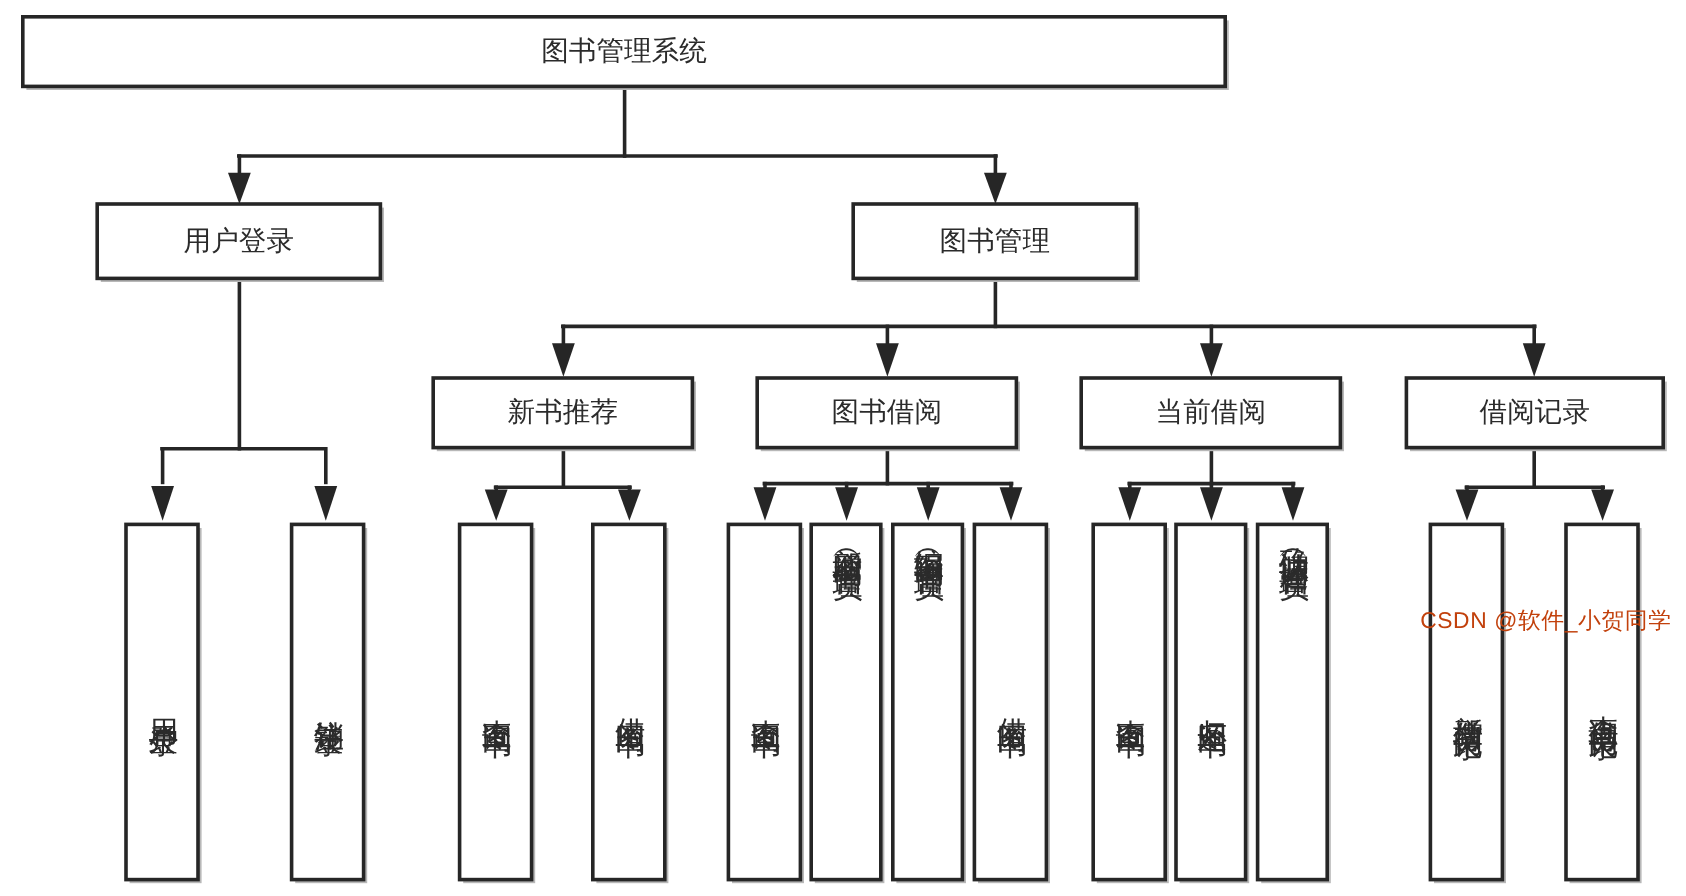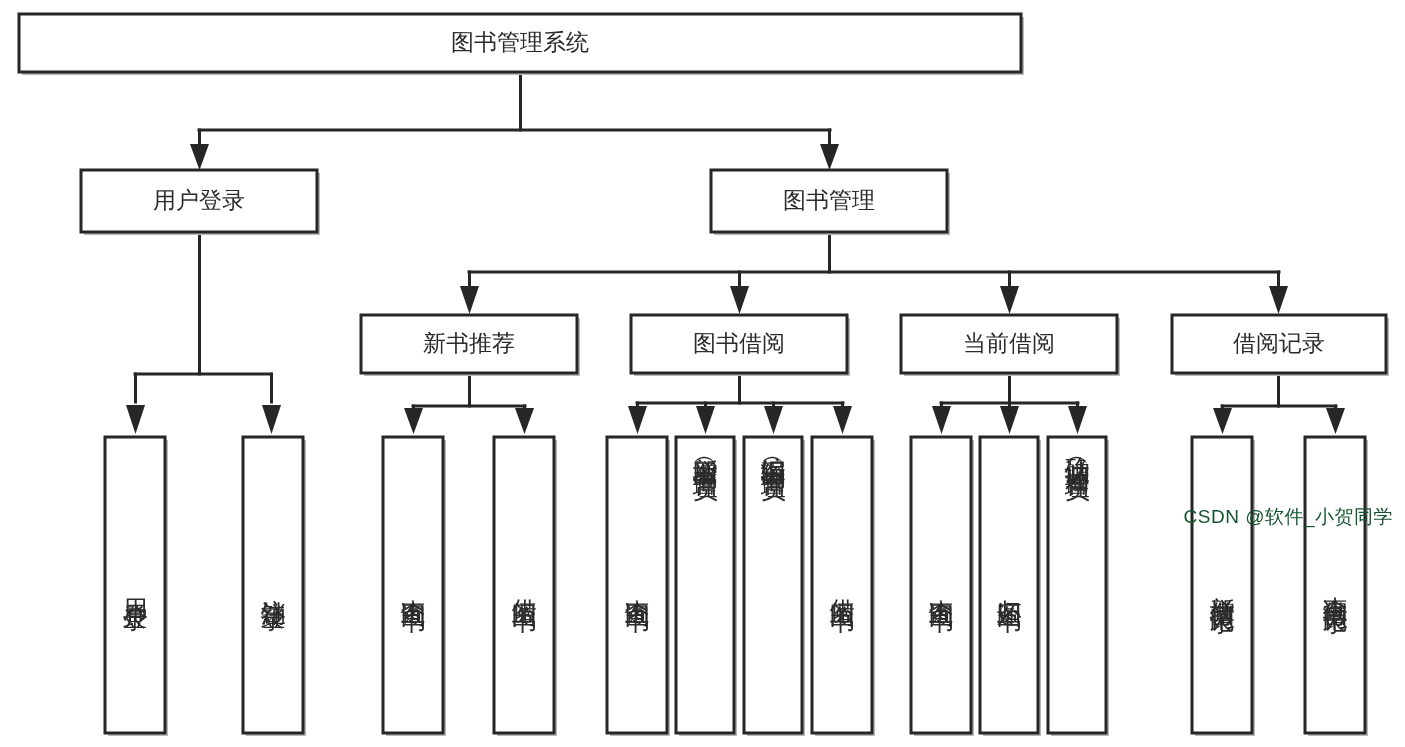--- a/index.html
+++ b/index.html
@@ -68,21 +68,21 @@
     letter-spacing: 3px;
     white-space: nowrap;
     text-align: center;
   }
   .watermark {
     position: absolute;
     right: 12px;
     bottom: 6px;
     font-family: "Liberation Sans", "DejaVu Sans", sans-serif;
     font-size: 19px;
-    color: #14532d;
+    color: #c2410c;
     letter-spacing: 0.5px;
     white-space: nowrap;
     pointer-events: none;
   }
 </style>
 </head>
 <body>
 
 <div id="diagram-root">
 

